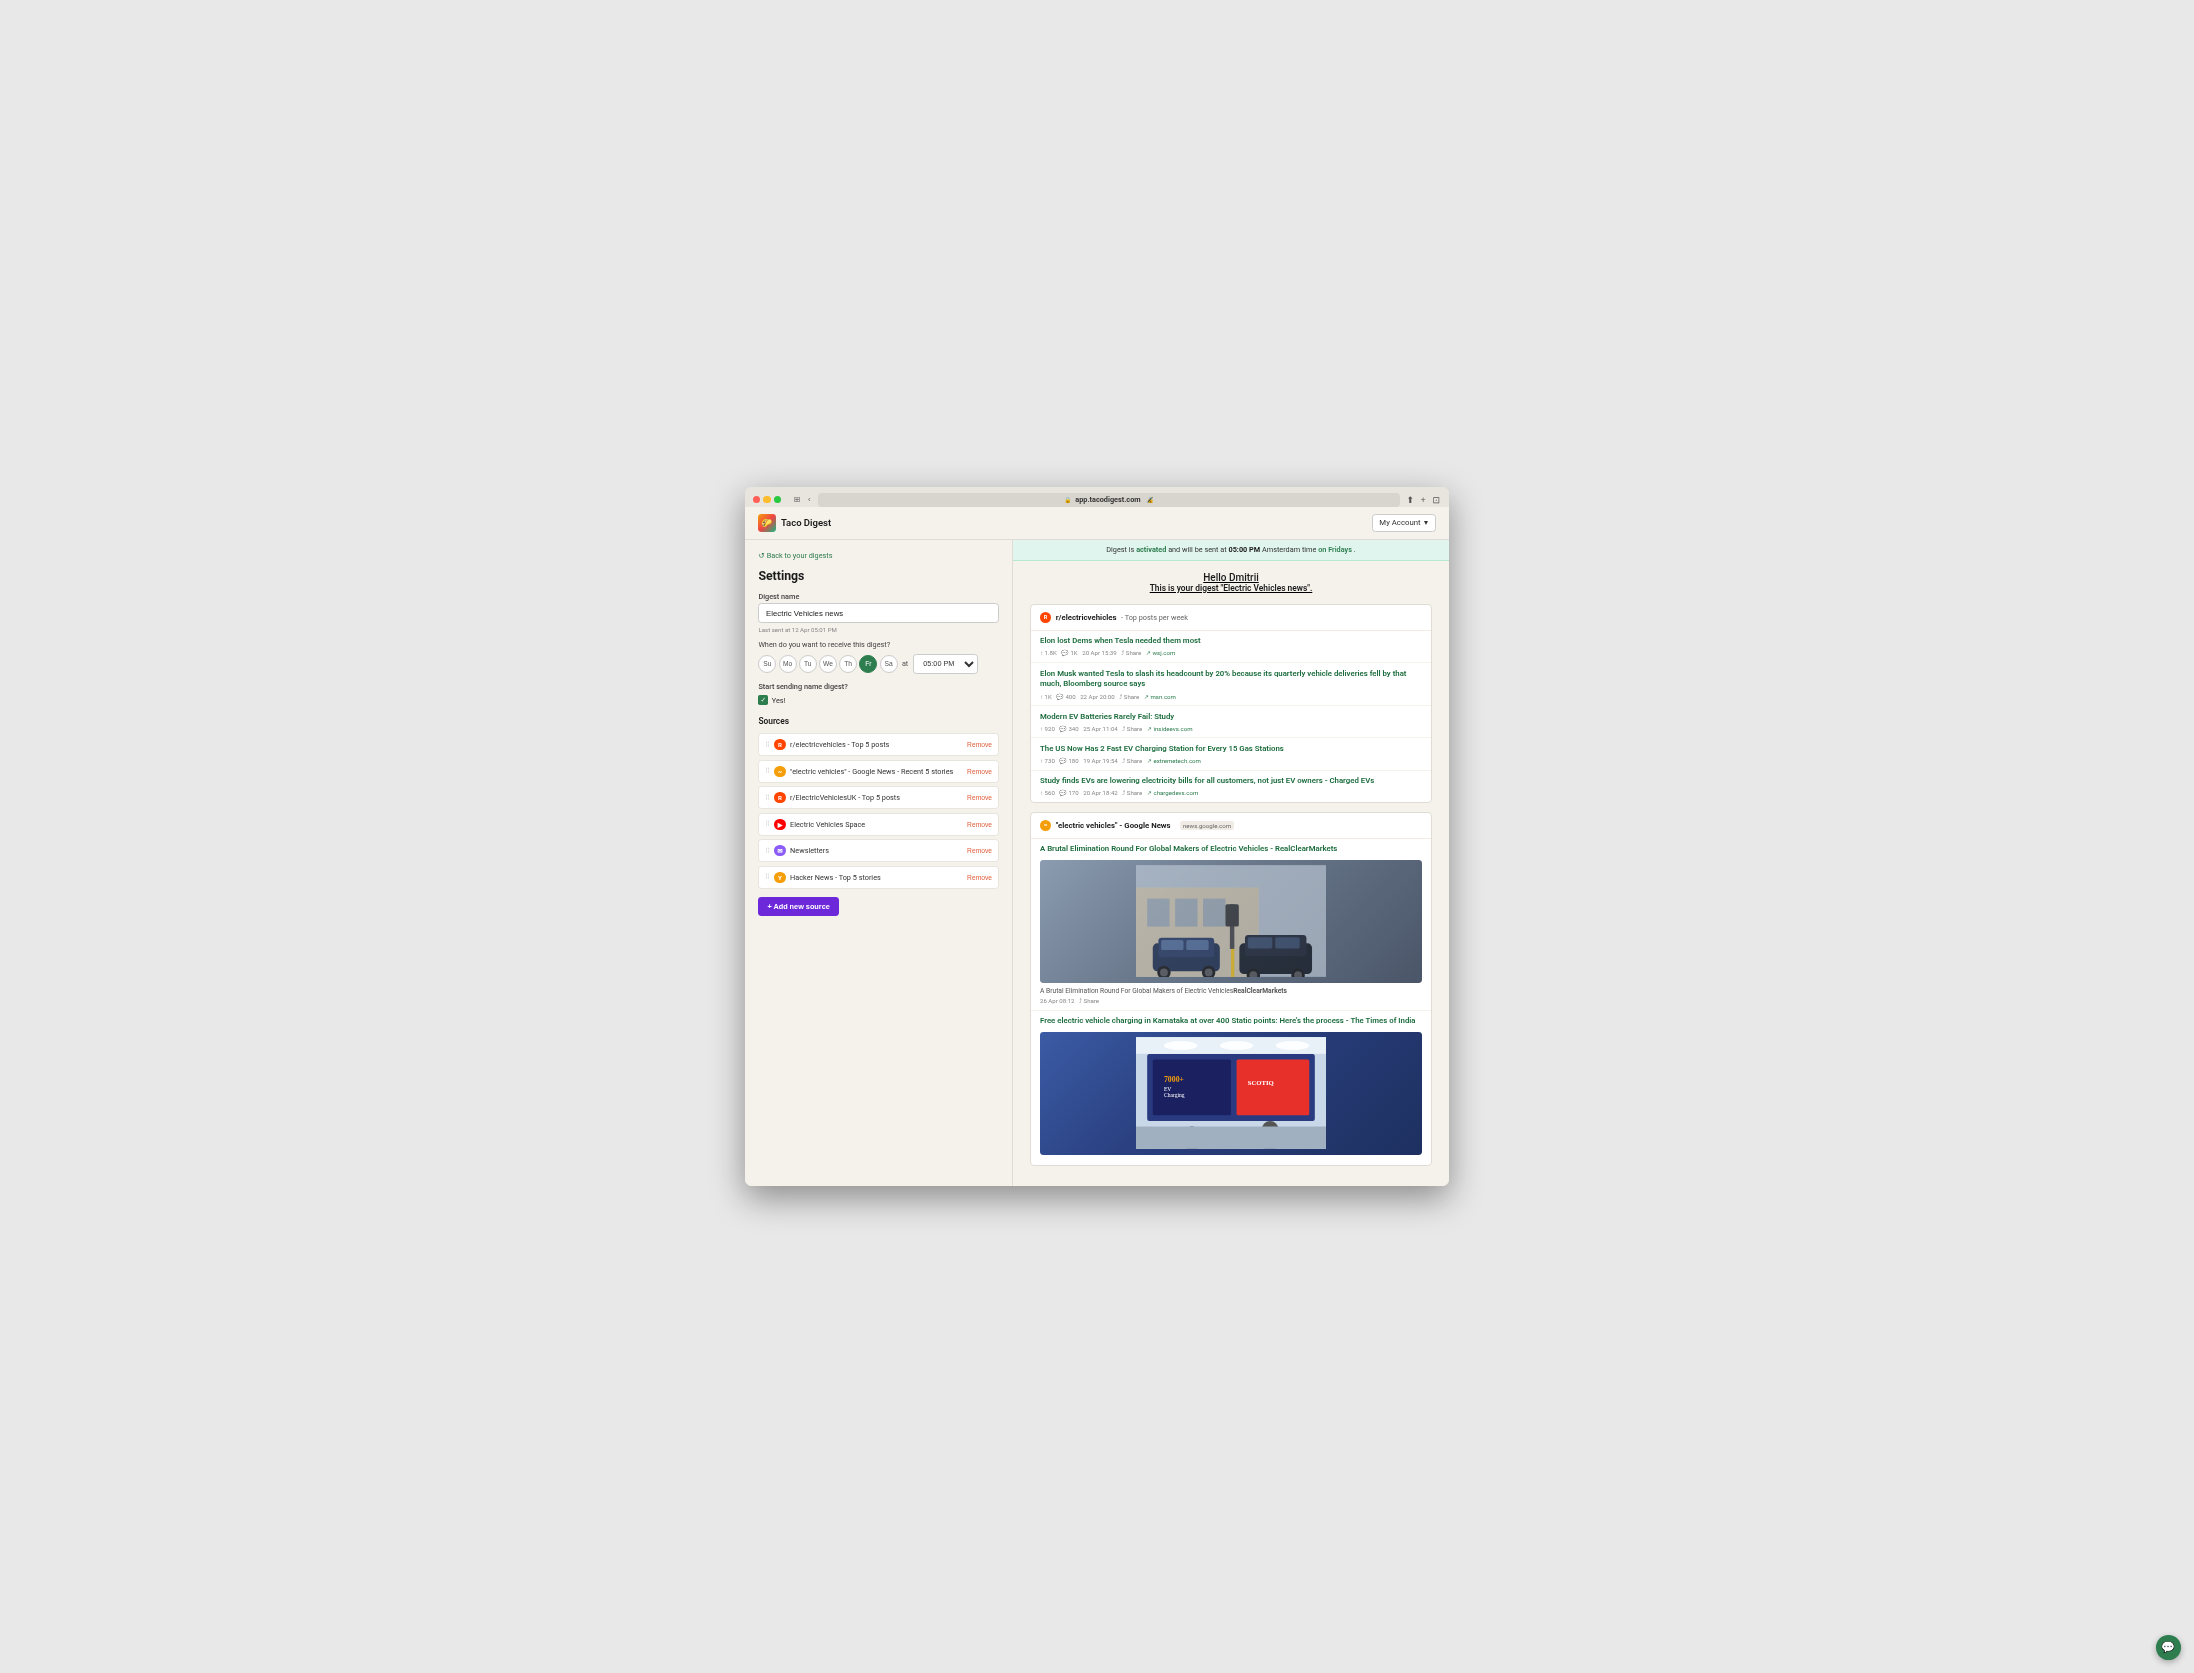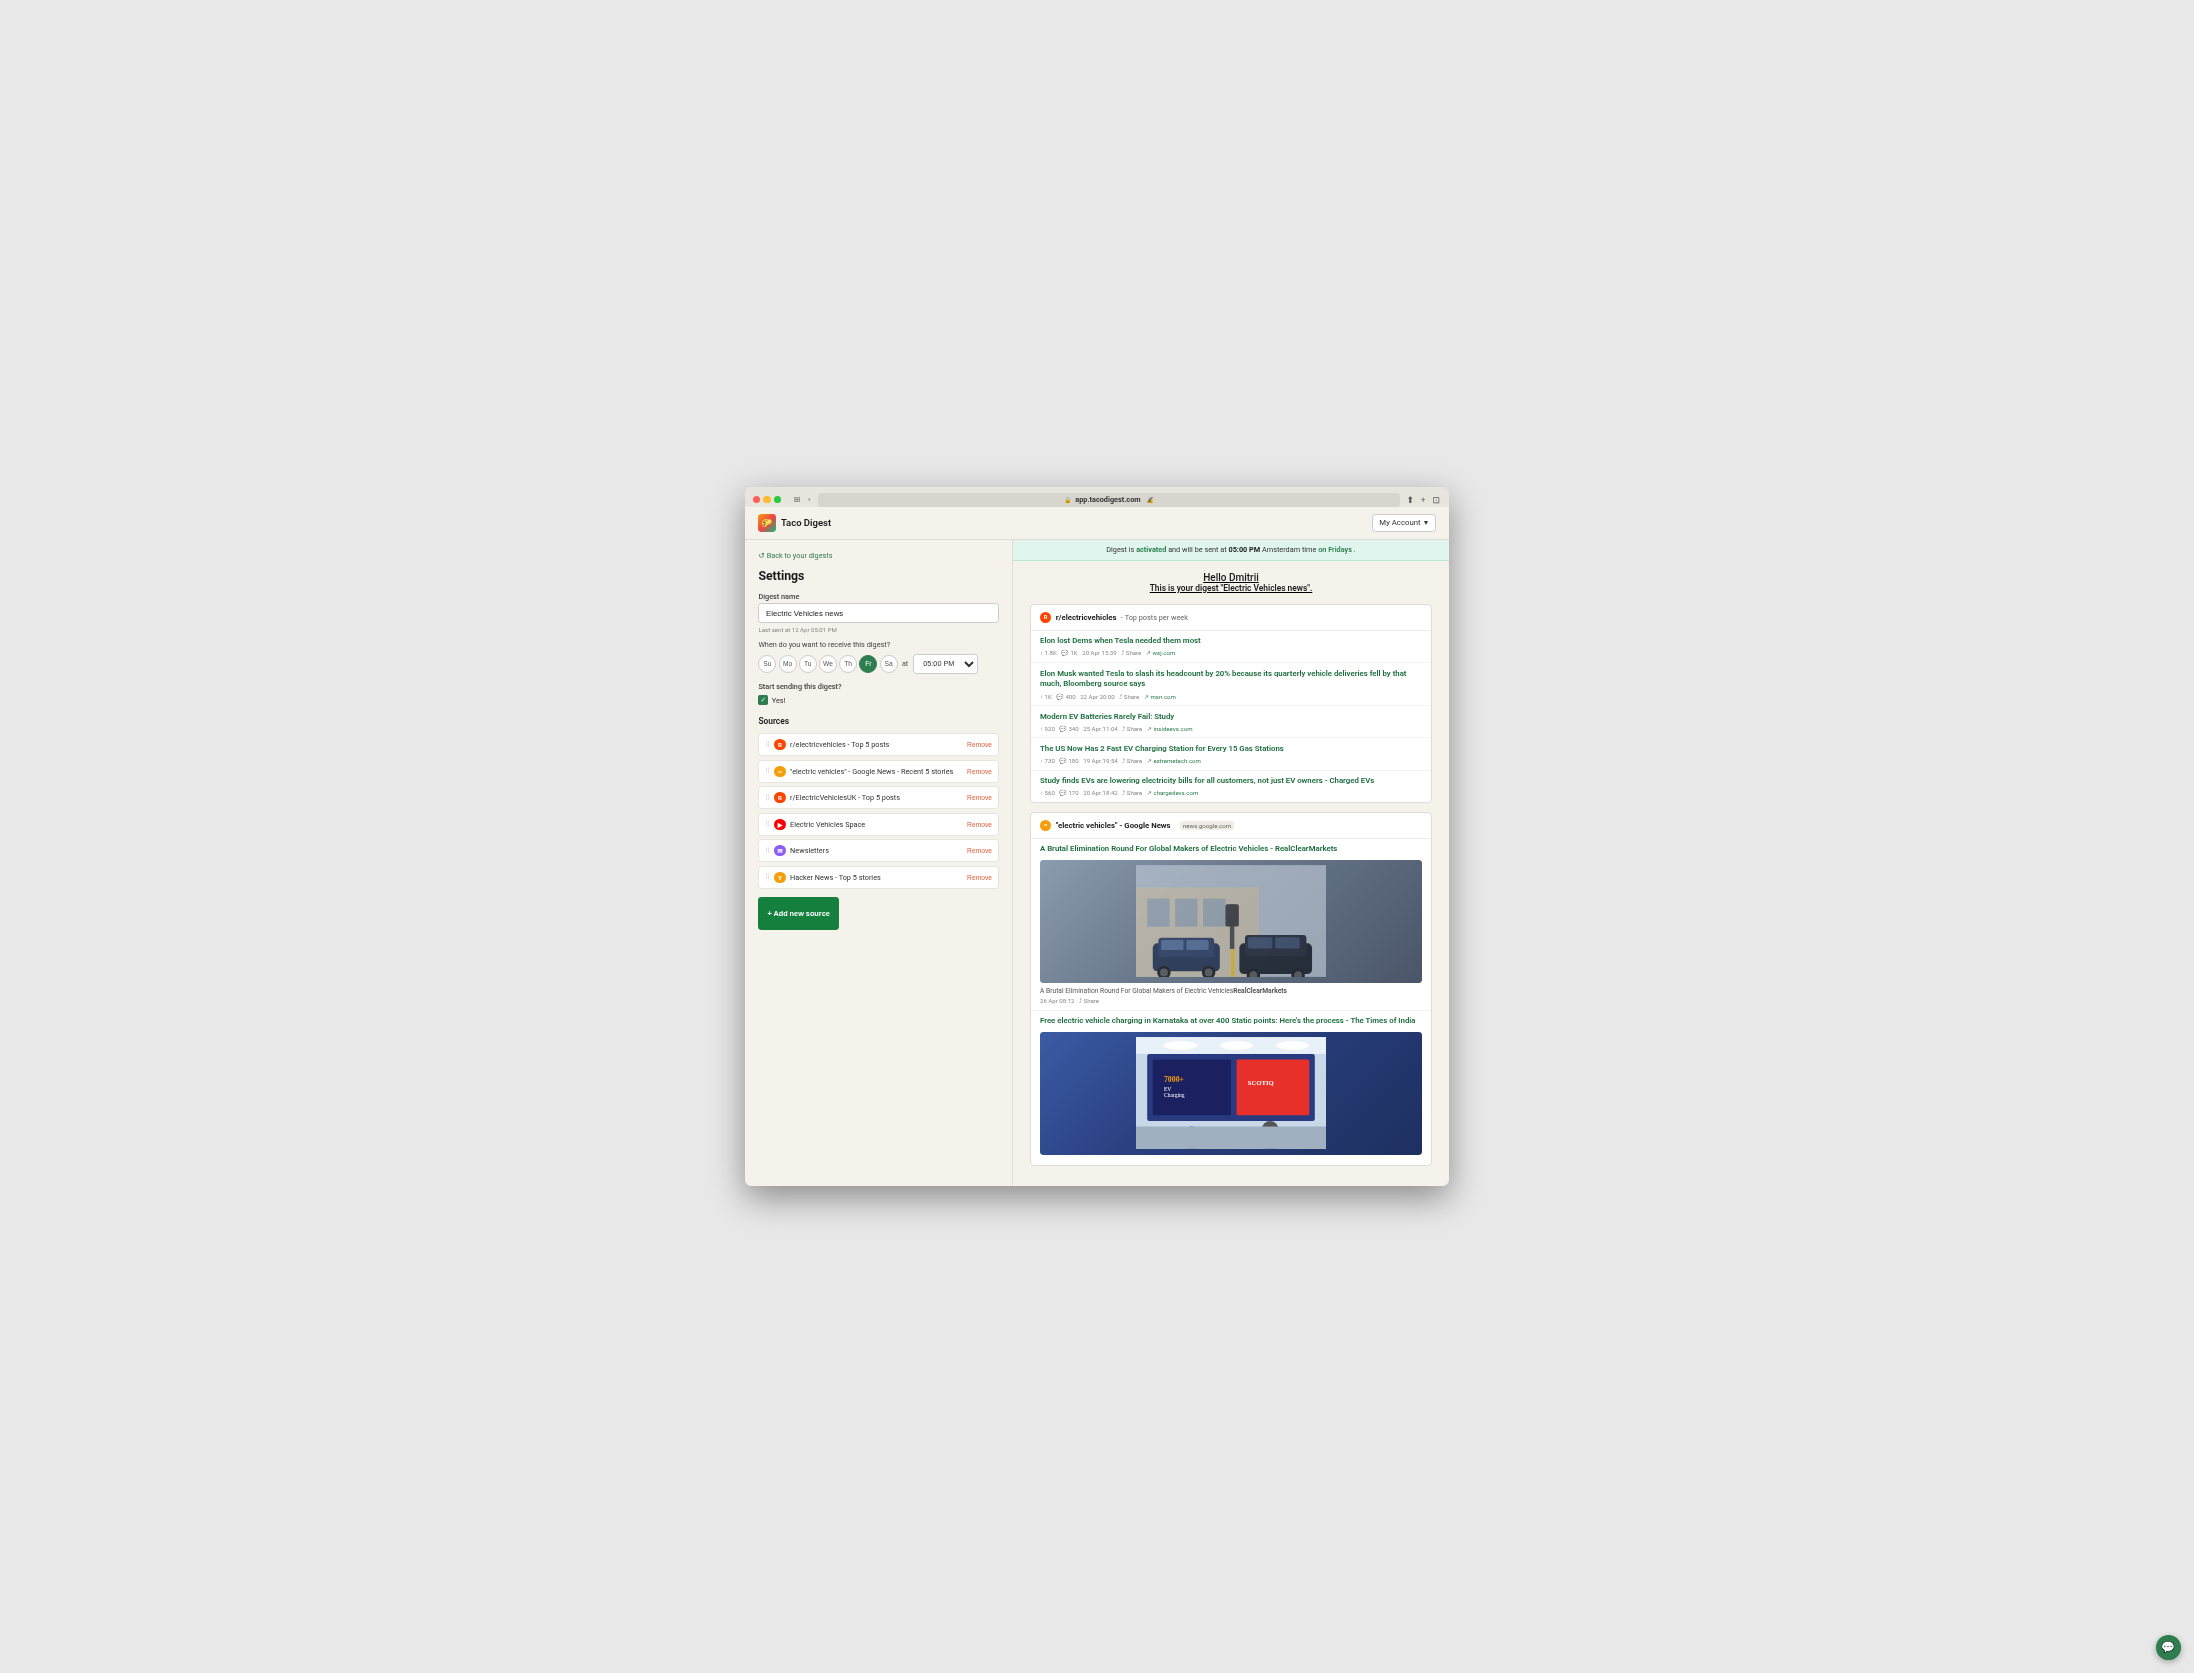--- a/index.html
+++ b/index.html
@@ -286,25 +286,25 @@
     }
     .remove-btn {
       color: #e05c3a;
       font-size: 6.7px;
       background: none;
       border: none;
       cursor: pointer;
       font-weight: 500;
     }
     .add-source-btn {
-      background: #15803d;
+      background: #6d28d9;
       color: white;
       border: none;
       border-radius: 3.4px;
-      padding: 12px 9px;
+      padding: 5px 9px;
       font-size: 7.3px;
       font-weight: 600;
       cursor: pointer;
       margin-top: 4.5px;
     }
     .right-panel {
       flex: 1;
       overflow-y: auto;
       padding: 0;
     }
@@ -506,21 +506,21 @@
           <button class="day-btn">We</button>
           <button class="day-btn">Th</button>
           <button class="day-btn active">Fr</button>
           <button class="day-btn">Sa</button>
           <span class="at-label">at</span>
           <select class="time-select">
             <option>05:00 PM</option>
           </select>
         </div>
 
-        <div class="start-sending">Start sending this digest?</div>
+        <div class="start-sending">Start sending name digest?</div>
         <div class="yes-checkbox">
           <div class="checkbox-icon">✓</div>
           <span class="yes-label">Yes!</span>
         </div>
 
         <div class="sources-title">Sources</div>
 
         <div>
           <div class="source-item">
             <span class="drag-handle">⠿</span>

